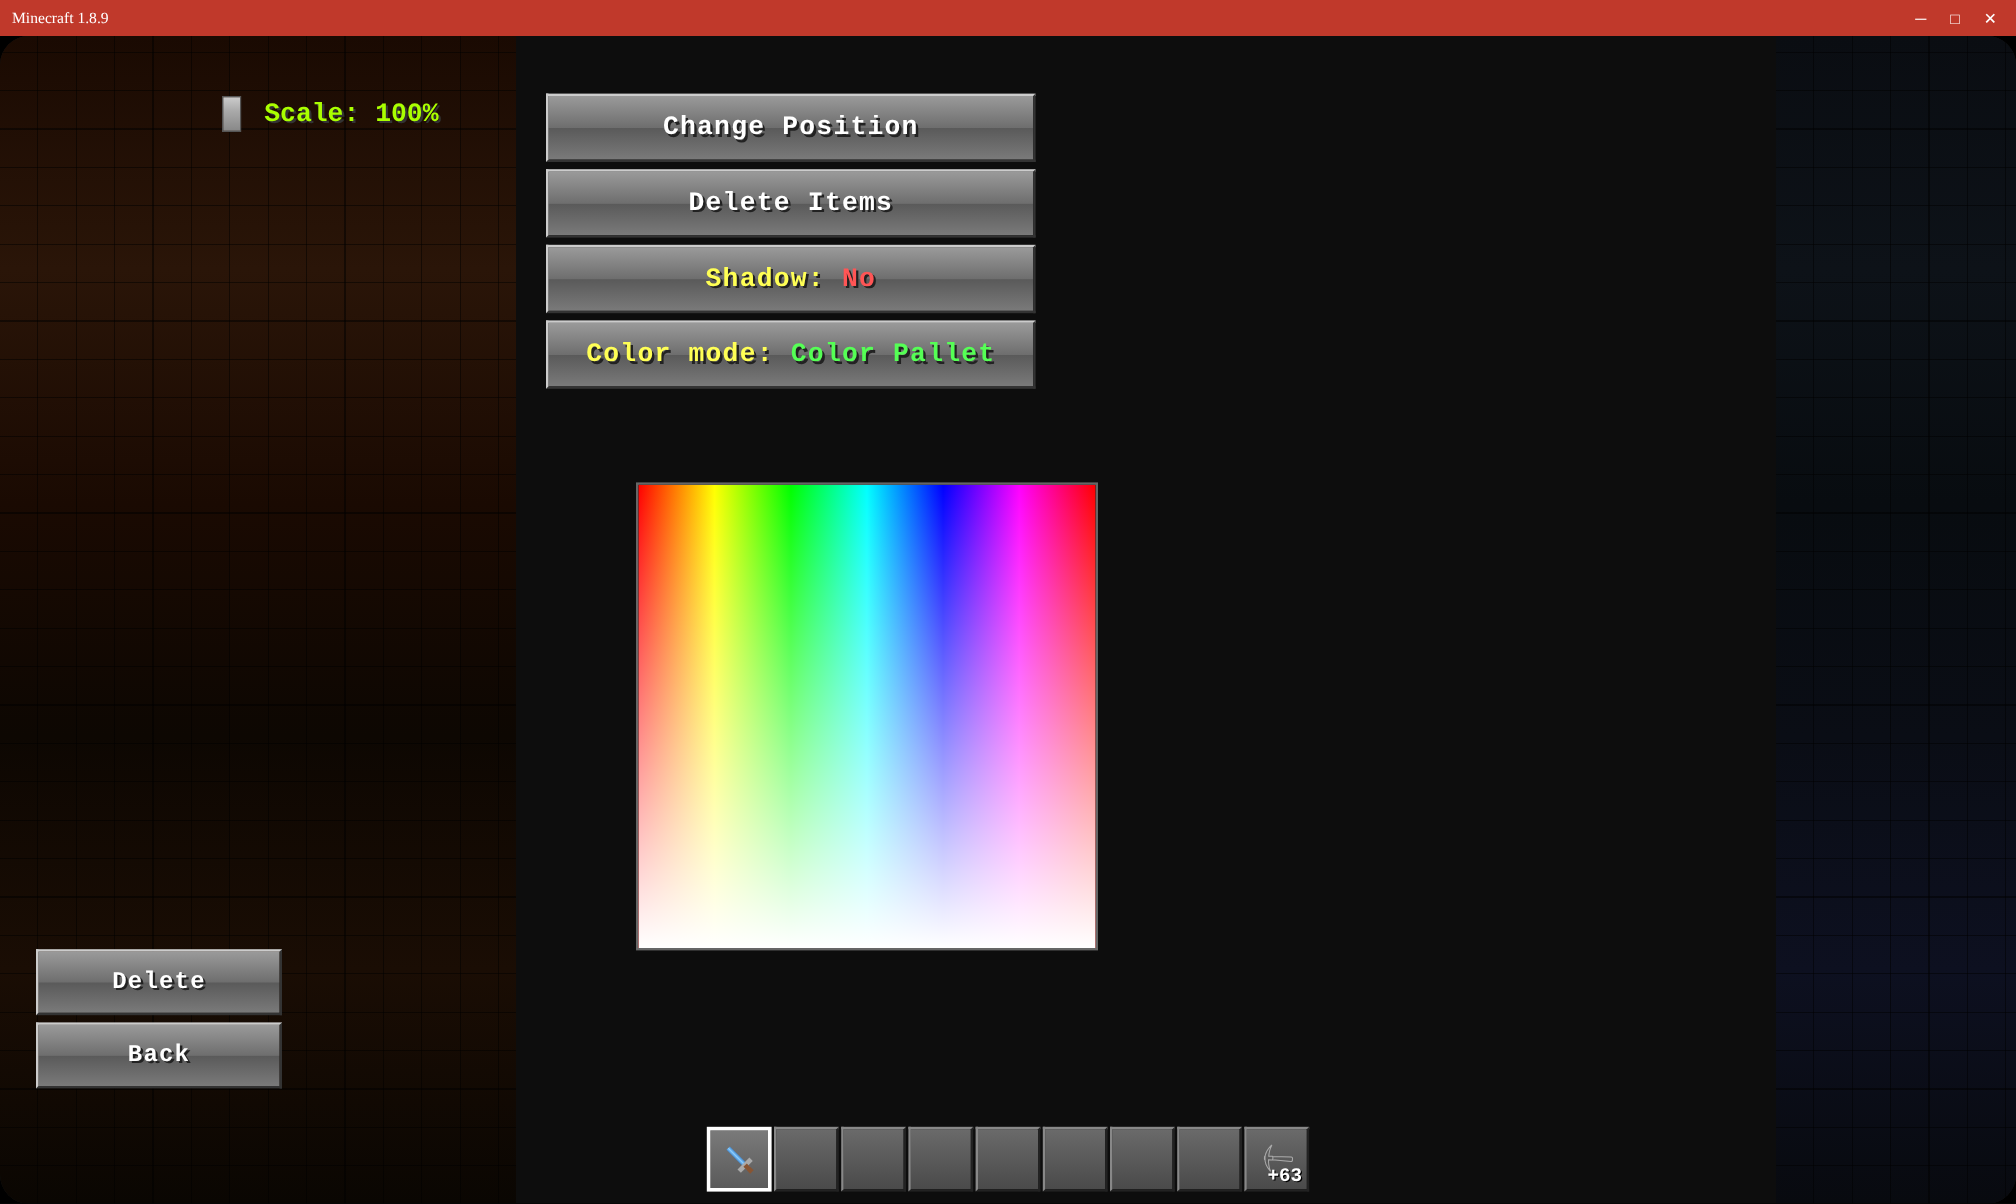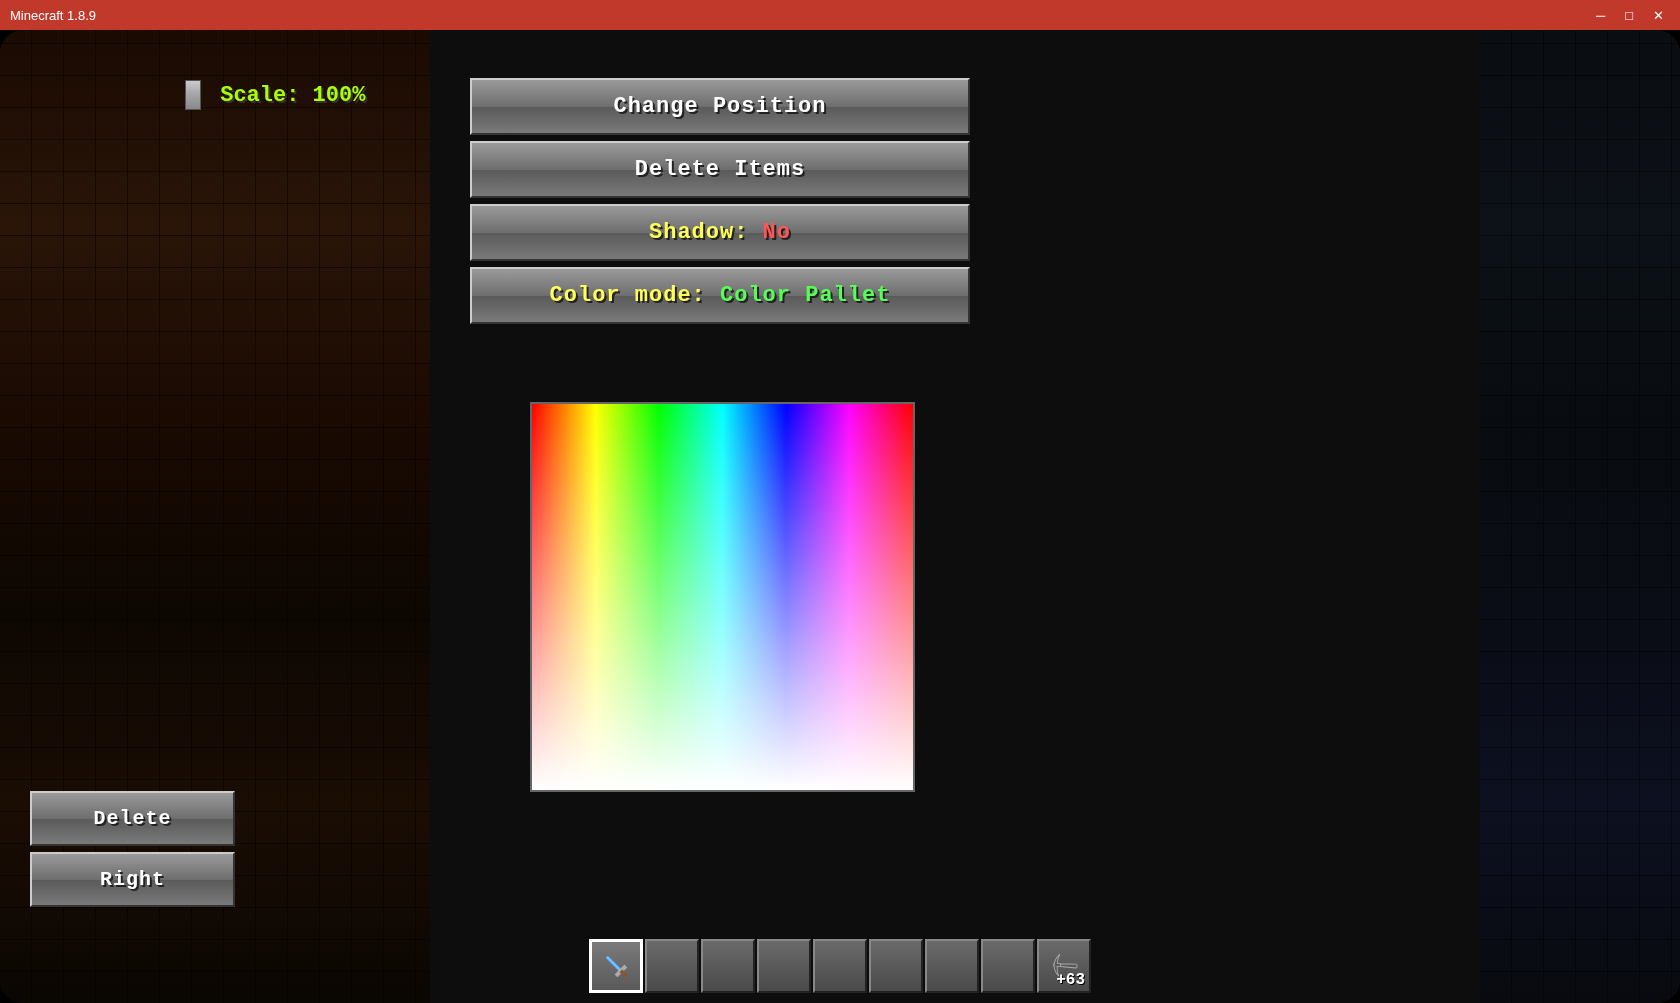--- a/index.html
+++ b/index.html
@@ -21,21 +21,21 @@
       background: #c0392b;
       display: flex;
       align-items: center;
       justify-content: space-between;
       padding: 0 10px;
       z-index: 100;
     }
     #titlebar-title {
       color: white;
       font-size: 13px;
-      font-family: Liberation Sans, sans-serif;
+      font-family: Liberation Serif, serif;
     }
     #titlebar-controls {
       display: flex;
       gap: 8px;
     }
     .titlebar-btn {
       color: white;
       font-size: 13px;
       font-family: 'Segoe UI', sans-serif;
       cursor: pointer;
@@ -73,22 +73,22 @@
       background: linear-gradient(180deg, #ccc 0%, #aaa 40%, #888 100%);
       border: 1px solid #555;
       margin-right: 6px;
       vertical-align: middle;
     }
 
     
     #menu-container {
       position: absolute;
       top: 48px;
-      left: 470px;
-      width: 500px;
+      left: 455px;
+      width: 408px;
       z-index: 20;
     }
 
     .mc-button {
       display: block;
       width: 100%;
       padding: 14px 20px;
       margin-bottom: 6px;
       background: linear-gradient(180deg, #9a9a9a 0%, #6e6e6e 50%, #5a5a5a 51%, #7a7a7a 100%);
       border-top: 2px solid #cccccc;
@@ -383,21 +383,21 @@
 
   <div id="color-palette">
     <div id="color-gradient"></div>
   </div>
 
   <div id="bottom-buttons">
     <button class="mc-bottom-button">
       <span>Delete</span>
     </button>
     <button class="mc-bottom-button">
-      <span>Right</span>
+      <span>Back</span>
     </button>
   </div>
 
   <div id="hotbar">
 
     <div class="hotbar-slot active">
       <div class="sword-icon">
         <div class="sword-blade"></div>
         <div class="sword-guard"></div>
         <div class="sword-handle"></div>

